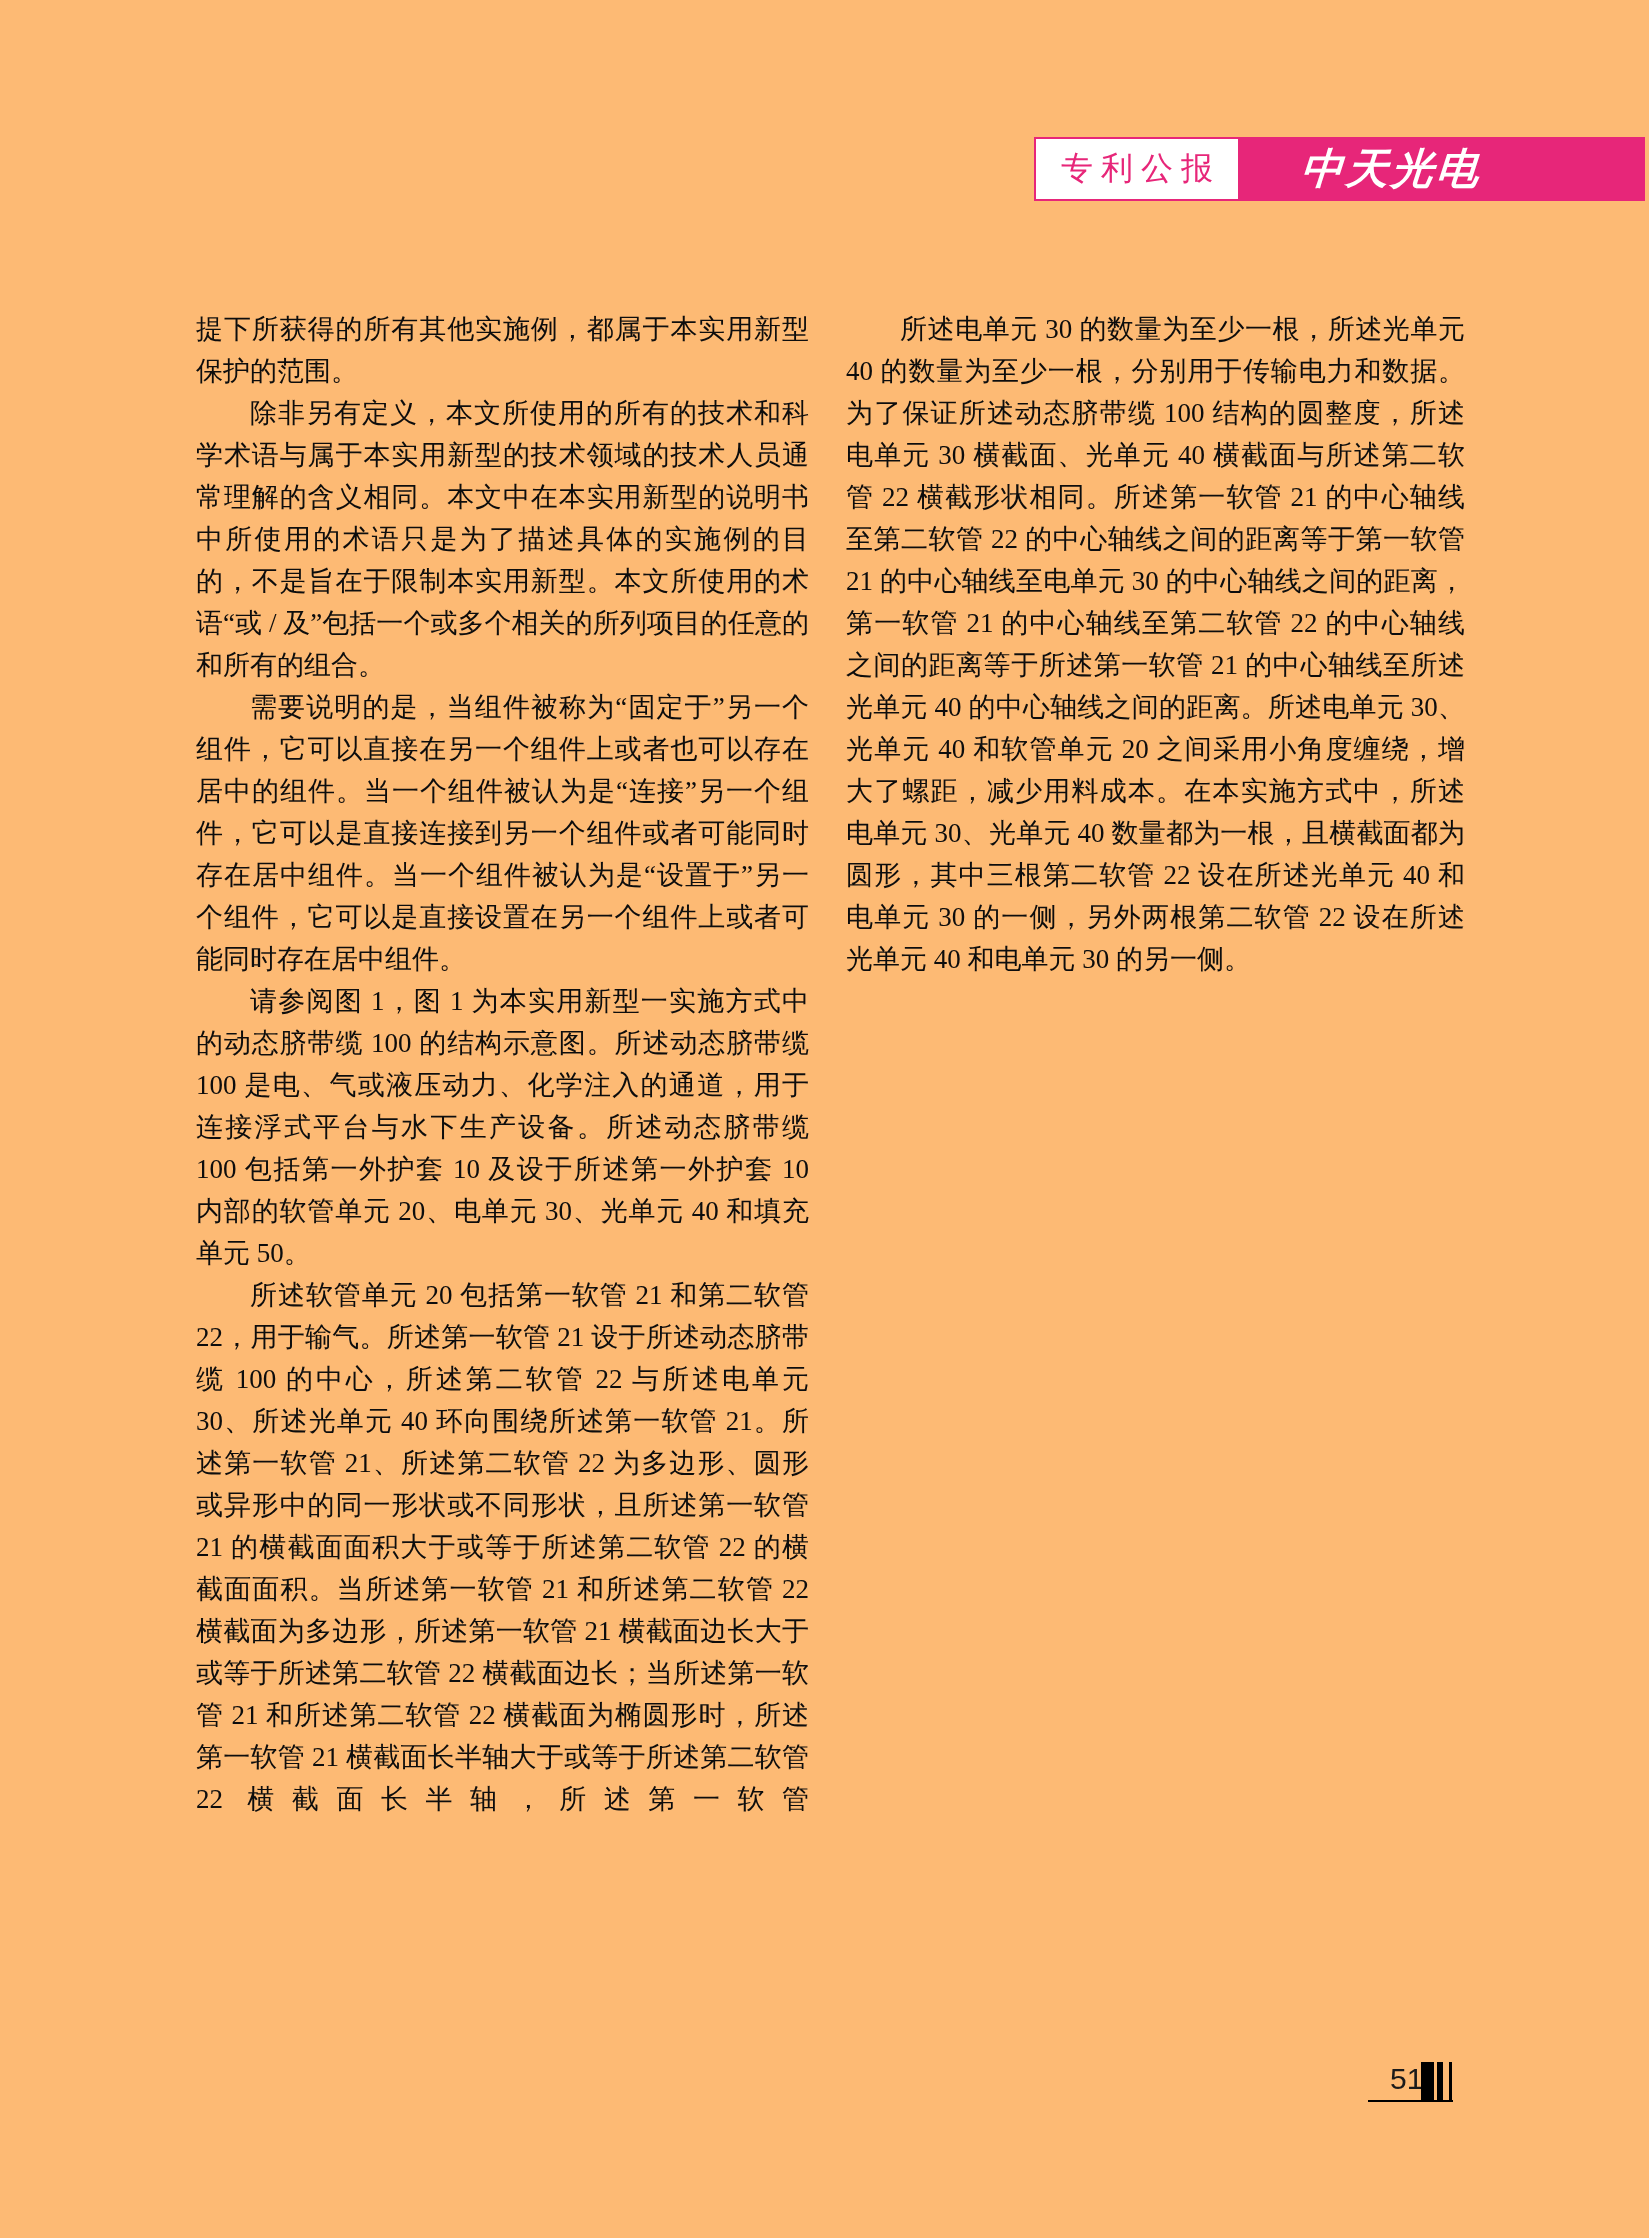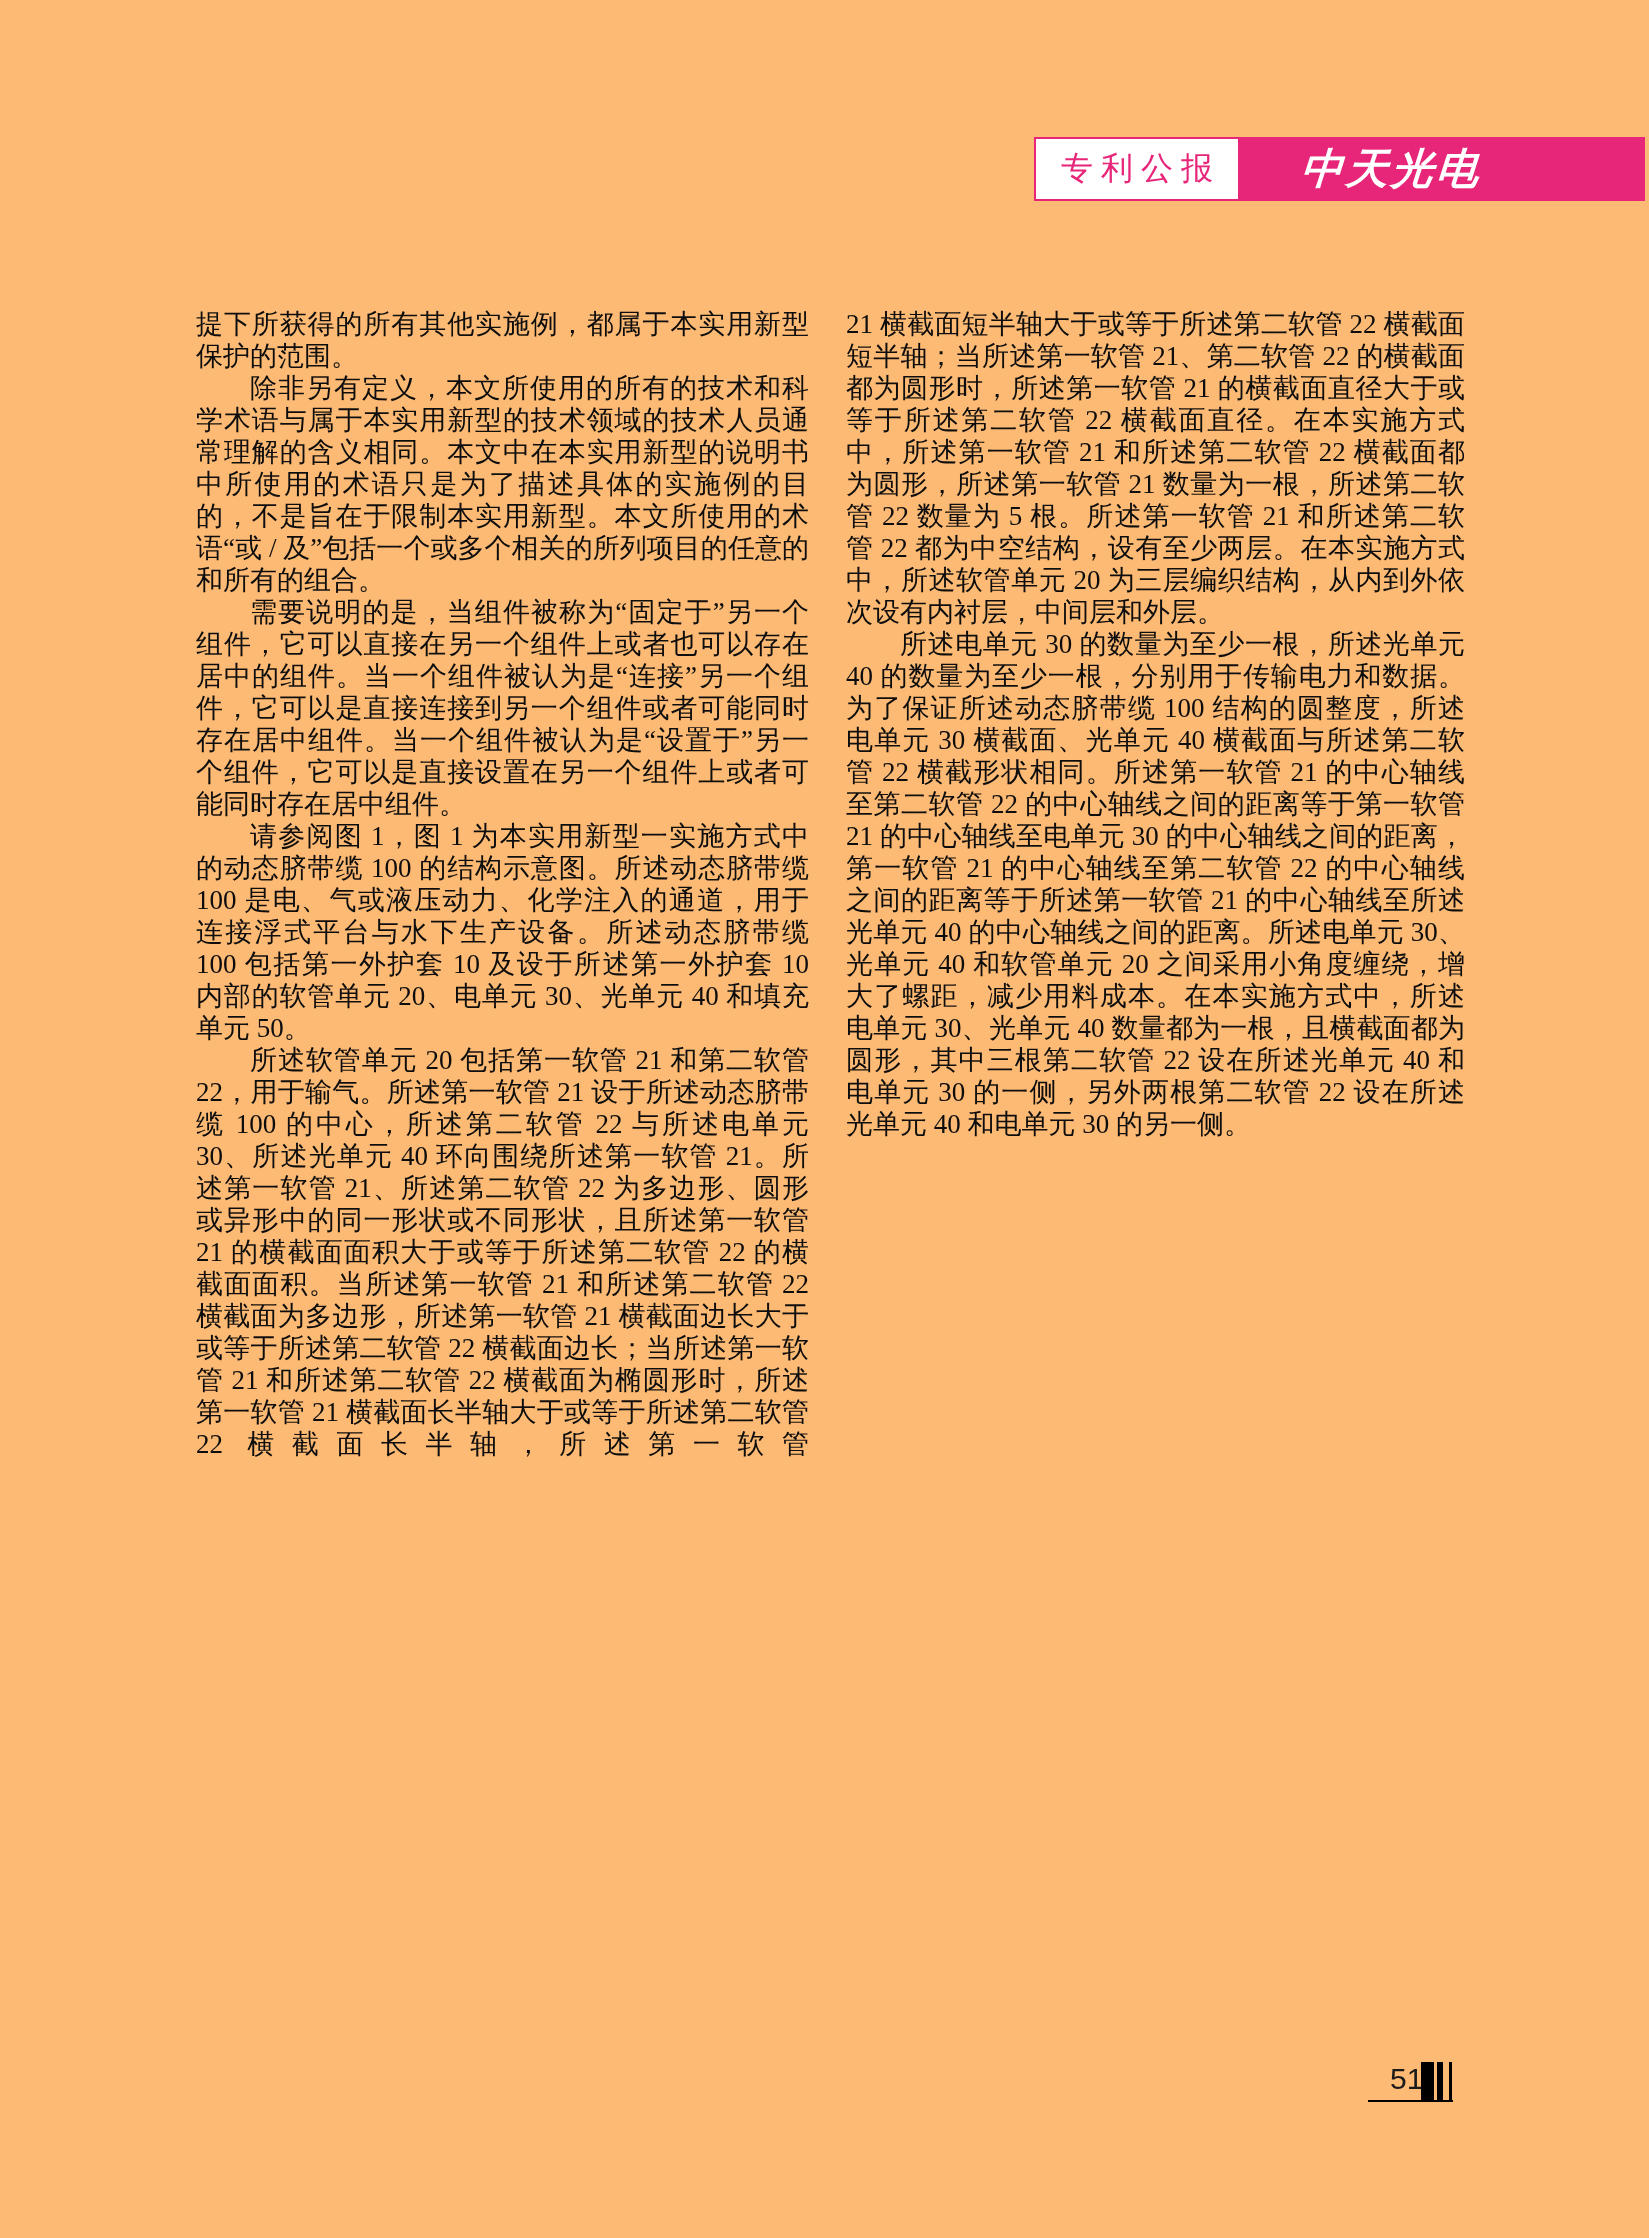--- a/index.html
+++ b/index.html
@@ -41,21 +41,21 @@
     font-family: "DejaVu Serif", "Liberation Serif", serif;
     font-weight: bold; font-style: italic;
     font-size: 42px; color: #ffffff;
     letter-spacing: 3.2px; white-space: nowrap;
     transform: skewX(-4deg);
   }
 
   
   .col {
     position: absolute; top: 308px;
-    font-size: 27px; line-height: 32px; color: #0d0d0d;
+    font-size: 27px; line-height: 42px; color: #0d0d0d;
     text-align: justify;
     text-justify: inter-ideograph;
   }
   .col-left  { left: 196px;  width: 613px; }
   .col-right { left: 846px; width: 619px; }
   .col p { margin: 0; padding: 0; }
   .col p.indent { text-indent: 2em; }
   .col p.runon { text-align-last: justify; }
 
   
@@ -87,21 +87,20 @@
 
   <div class="col col-left">
     <p>提下所获得的所有其他实施例，都属于本实用新型保护的范围。</p>
     <p class="indent">除非另有定义，本文所使用的所有的技术和科学术语与属于本实用新型的技术领域的技术人员通常理解的含义相同。本文中在本实用新型的说明书中所使用的术语只是为了描述具体的实施例的目的，不是旨在于限制本实用新型。本文所使用的术语“或 / 及”包括一个或多个相关的所列项目的任意的和所有的组合。</p>
     <p class="indent">需要说明的是，当组件被称为“固定于”另一个组件，它可以直接在另一个组件上或者也可以存在居中的组件。当一个组件被认为是“连接”另一个组件，它可以是直接连接到另一个组件或者可能同时存在居中组件。当一个组件被认为是“设置于”另一个组件，它可以是直接设置在另一个组件上或者可能同时存在居中组件。</p>
     <p class="indent">请参阅图 1，图 1 为本实用新型一实施方式中的动态脐带缆 100 的结构示意图。所述动态脐带缆 100 是电、气或液压动力、化学注入的通道，用于连接浮式平台与水下生产设备。所述动态脐带缆 100 包括第一外护套 10 及设于所述第一外护套 10 内部的软管单元 20、电单元 30、光单元 40 和填充单元 50。</p>
     <p class="indent runon">所述软管单元 20 包括第一软管 21 和第二软管 22，用于输气。所述第一软管 21 设于所述动态脐带缆 100 的中心，所述第二软管 22 与所述电单元 30、所述光单元 40 环向围绕所述第一软管 21。所述第一软管 21、所述第二软管 22 为多边形、圆形或异形中的同一形状或不同形状，且所述第一软管 21 的横截面面积大于或等于所述第二软管 22 的横截面面积。当所述第一软管 21 和所述第二软管 22 横截面为多边形，所述第一软管 21 横截面边长大于或等于所述第二软管 22 横截面边长；当所述第一软管 21 和所述第二软管 22 横截面为椭圆形时，所述第一软管 21 横截面长半轴大于或等于所述第二软管 22 横截面长半轴，所述第一软管</p>
   </div>
 
   <div class="col col-right">
-    <p>21 横截面短半轴大于或等于所述第二软管 22 横截面短半轴；当所述第一软管 21、第二软管 22 的横截面都为圆形时，所述第一软管 21 的横截面直径大于或等于所述第二软管 22 横截面直径。在本实施方式中，所述第一软管 21 和所述第二软管 22 横截面都为圆形，所述第一软管 21 数量为一根，所述第二软管 22 数量为 5 根。所述第一软管 21 和所述第二软管 22 都为中空结构，设有至少两层。在本实施方式中，所述软管单元 20 为三层编织结构，从内到外依次设有内衬层，中间层和外层。</p>
     <p class="indent">所述电单元 30 的数量为至少一根，所述光单元 40 的数量为至少一根，分别用于传输电力和数据。为了保证所述动态脐带缆 100 结构的圆整度，所述电单元 30 横截面、光单元 40 横截面与所述第二软管 22 横截形状相同。所述第一软管 21 的中心轴线至第二软管 22 的中心轴线之间的距离等于第一软管 21 的中心轴线至电单元 30 的中心轴线之间的距离，第一软管 21 的中心轴线至第二软管 22 的中心轴线之间的距离等于所述第一软管 21 的中心轴线至所述光单元 40 的中心轴线之间的距离。所述电单元 30、光单元 40 和软管单元 20 之间采用小角度缠绕，增大了螺距，减少用料成本。在本实施方式中，所述电单元 30、光单元 40 数量都为一根，且横截面都为圆形，其中三根第二软管 22 设在所述光单元 40 和电单元 30 的一侧，另外两根第二软管 22 设在所述光单元 40 和电单元 30 的另一侧。</p>
   </div>
 
   <span class="page-number">51</span>
   <div class="pn-underline"></div>
   <div class="pn-bar pn-bar-1"></div>
   <div class="pn-bar pn-bar-2"></div>
   <div class="pn-bar pn-bar-3"></div>
 
 </div>

